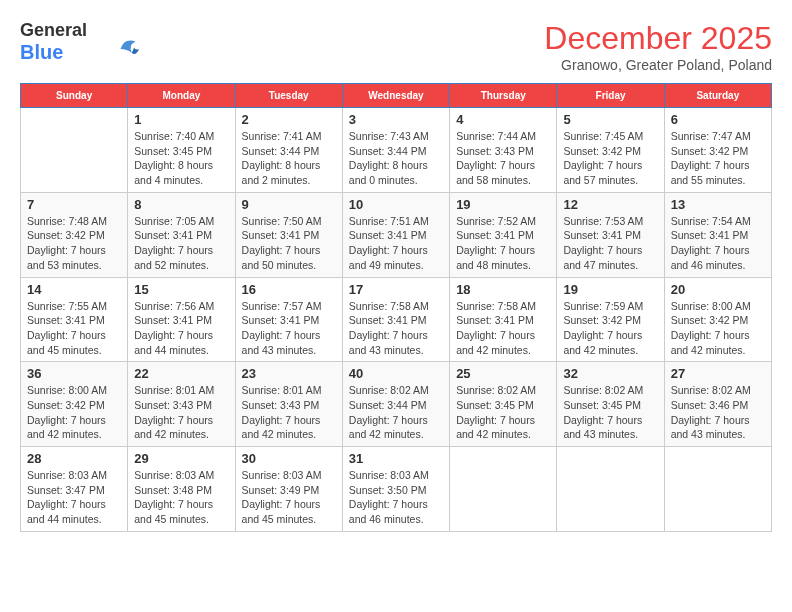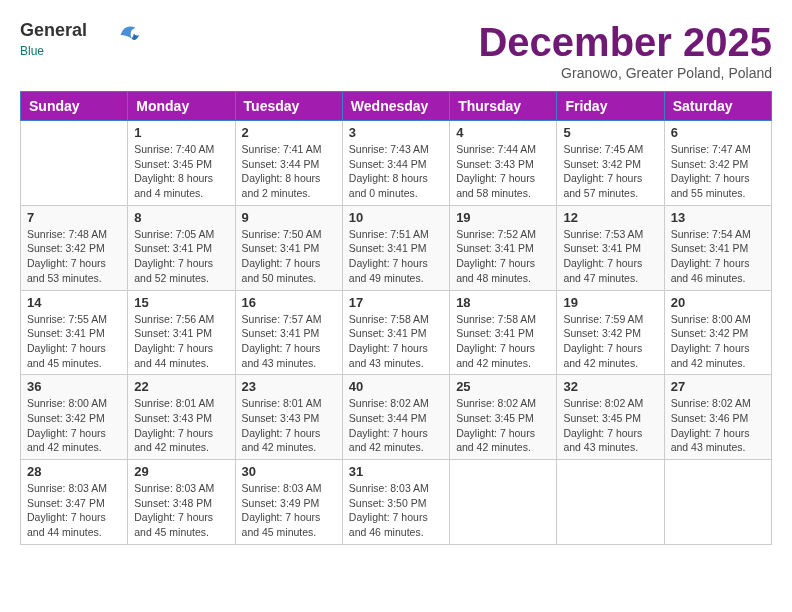--- a/index.html
+++ b/index.html
@@ -11,62 +11,62 @@
       padding: 20px;
     }
     .header {
       display: flex;
       justify-content: space-between;
       align-items: flex-start;
       margin-bottom: 10px;
     }
     .logo {
       display: flex;
-      align-items: flex-start;
+      align-items: flex-end;
       gap: 24px;
     }
     .logo-text-general {
       font-size: 18px;
       font-weight: bold;
       color: #333;
     }
     .logo-text-blue {
-      font-size: 12px;
-      font-weight: normal;
-      color: #0f766e;
+      font-size: 20px;
+      font-weight: bold;
+      color: #3b82f6;
     }
     .logo-bird {
       width: 30px;
       height: 30px;
       margin-left: 2px;
     }
     .title-block {
       text-align: right;
     }
     .month-title {
-      font-size: 40px;
-      font-weight: bold;
-      color: #701a75;
+      font-size: 32px;
+      font-weight: normal;
+      color: #ef4444;
     }
     .subtitle {
       font-size: 14px;
       color: #555;
       text-align: right;
     }
     .calendar {
       width: 100%;
       border-collapse: collapse;
       font-size: 11px;
     }
     .calendar th {
-      background-color: #a21caf;
+      background-color: #ef4444;
       color: #fff;
-      text-align: left;
+      text-align: center;
       padding: 6px 8px;
-      font-size: 14px;
+      font-size: 10px;
       font-weight: bold;
       border: 1px solid #3a7fc1;
     }
     .calendar td {
       border: 1px solid #ccc;
       vertical-align: top;
       padding: 4px 6px;
       width: 107px;
       min-height: 80px;
     }

